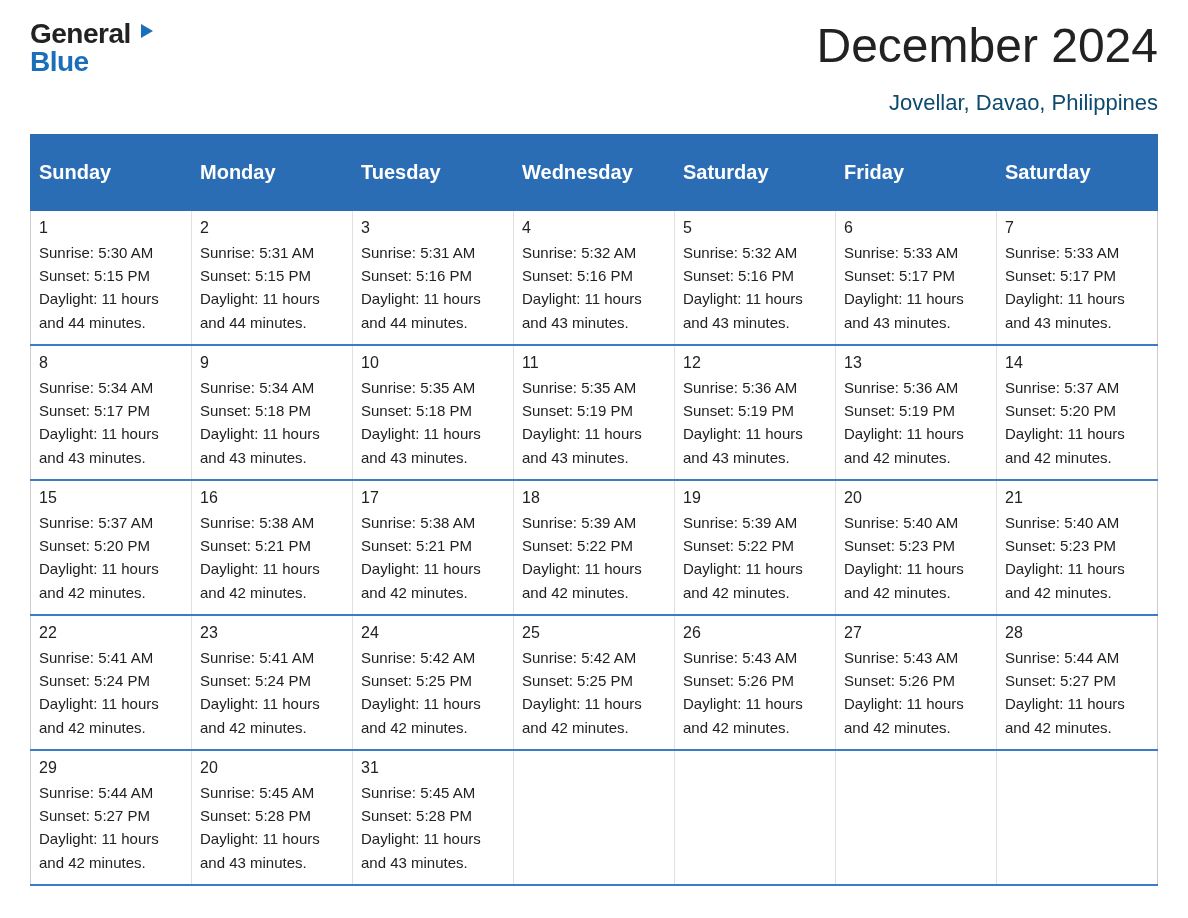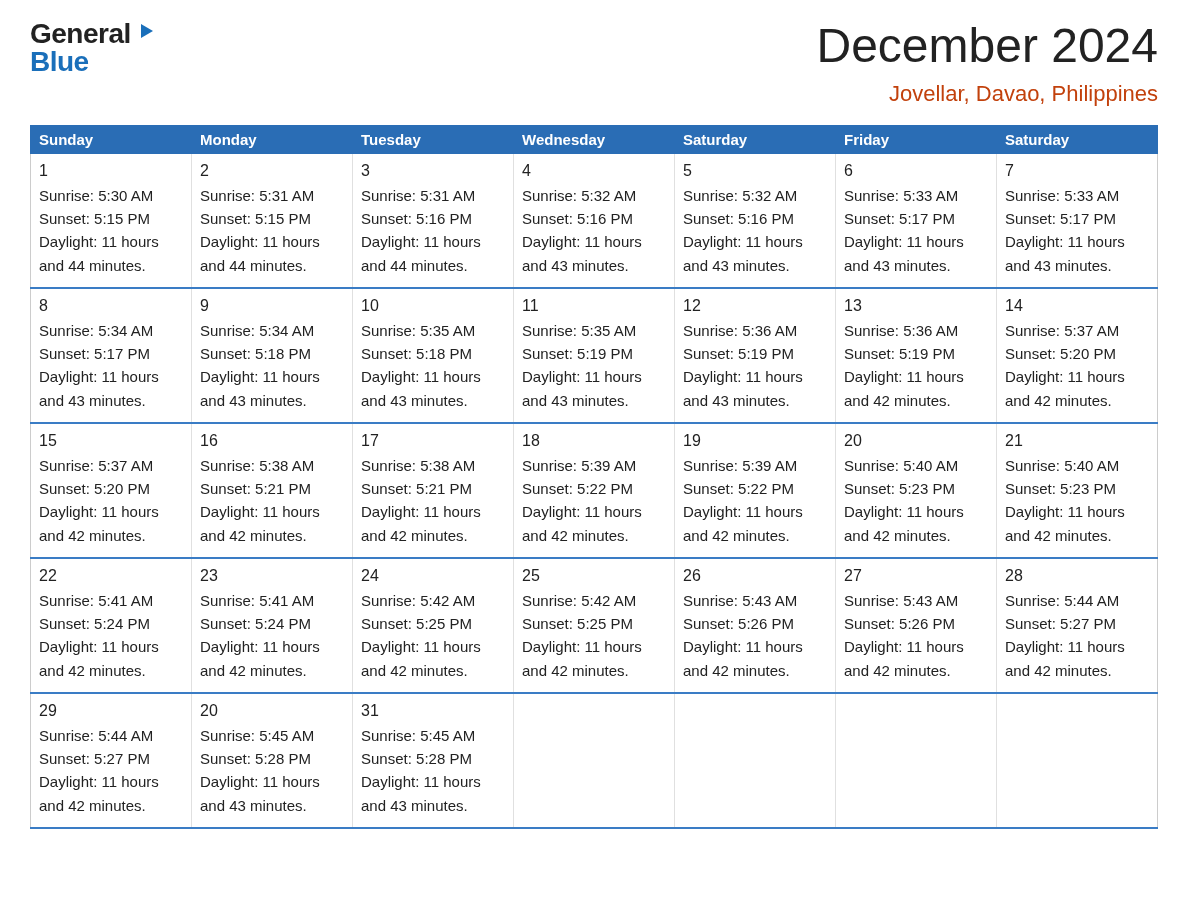--- a/index.html
+++ b/index.html
@@ -43,36 +43,36 @@
       text-align: right;
     }
     .cal-title {
       font-size: 48px;
       font-weight: normal;
       color: #222;
       line-height: 1.1;
     }
     .cal-subtitle {
       font-size: 22px;
-      color: #c2410c;
-      margin-top: 8px;
+      color: #0c4a6e;
+      margin-top: 17px;
     }
     table {
       width: 100%;
       border-collapse: collapse;
       table-layout: fixed;
     }
     thead tr {
       background: #2a6db5;
     }
     thead th {
       color: #fff;
-      font-size: 15px;
+      font-size: 20px;
       font-weight: 600;
-      padding: 5px 8px;
+      padding: 26px 8px;
       text-align: left;
       border: 1px solid #2a6db5;
     }
     tbody tr {
       border-bottom: 2px solid #3a7cc5;
     }
     tbody td {
       vertical-align: top;
       padding: 8px 8px 10px 8px;
       font-size: 13.5px;

